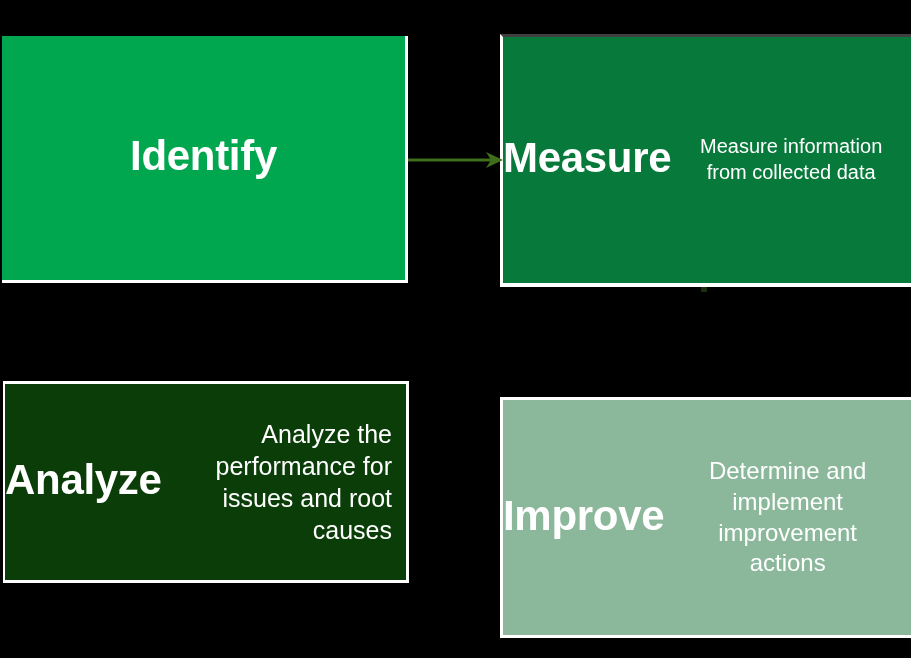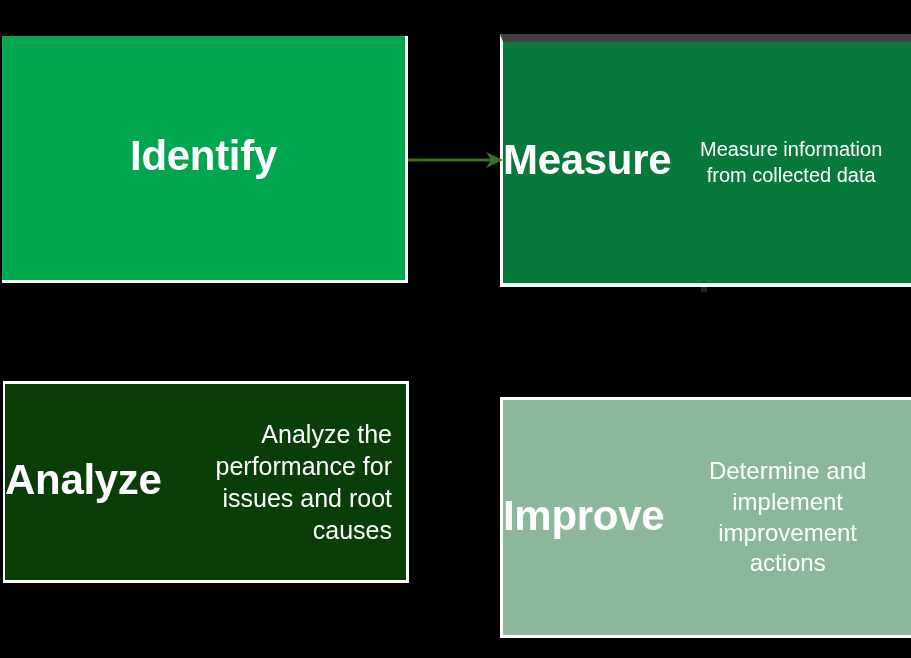--- a/index.html
+++ b/index.html
@@ -64,21 +64,21 @@
   #box-identify .stage-title { font-size: 42px; margin-bottom: 4px; }
   #box-identify .stage-desc  { font-size: 19px; max-width: 300px; }
 
   
   #box-measure {
     left: 500px;
     top: 34px;
     width: 411px;
     height: 253px;
     background: #07793a;
-    border-top: 8px solid #404040;
+    border-top: 3px solid #404040;
     border-left: 3px solid #ffffff;
     border-bottom: 4px solid #ffffff;
   }
   #box-measure .stage-title { font-size: 42px; margin-bottom: 5px; }
   #box-measure .stage-desc  { font-size: 20px; max-width: 330px; }
 
   
   #box-analyze {
     left: 3px;
     top: 381px;

